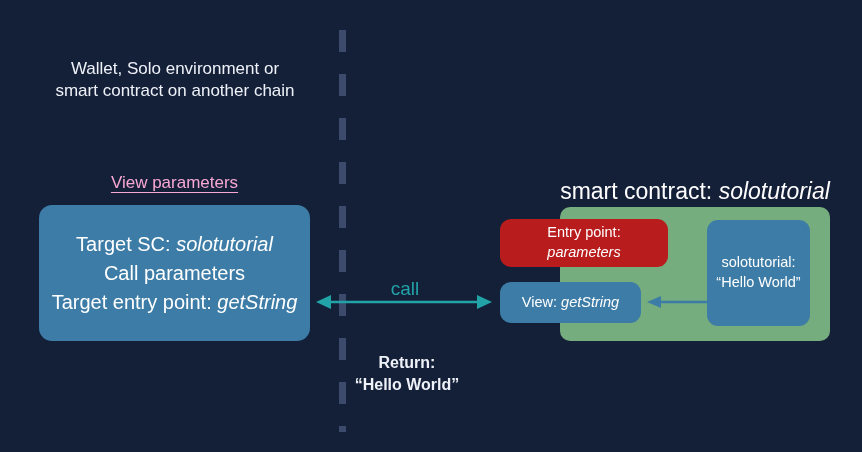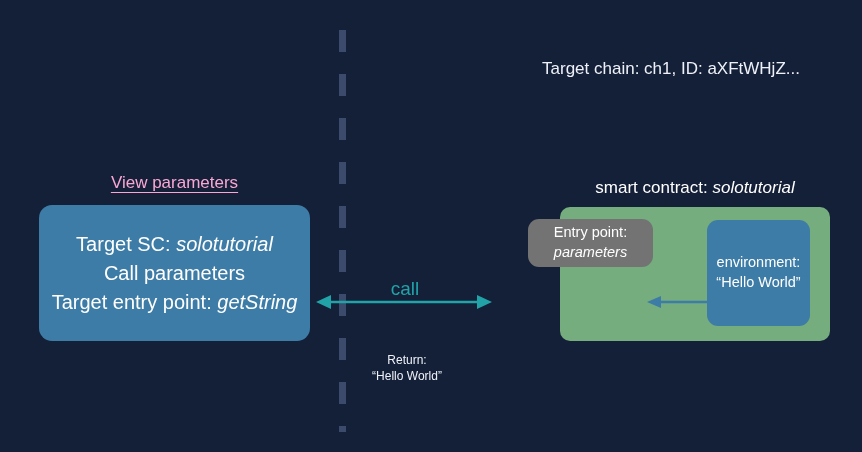--- a/index.html
+++ b/index.html
@@ -111,31 +111,32 @@
     left: 346px;
     top: 277px;
     width: 118px;
     font-size: 19px;
     color: #21a3a8;
   }
   #return-label {
     left: 330px;
     top: 352px;
     width: 154px;
-    font-size: 12px;
+    font-size: 16px;
     color: #eef2f8;
     line-height: 1.35;
+    font-weight: bold;
   }
 
   
   #sc-title {
     left: 540px;
     top: 177px;
     width: 310px;
-    font-size: 17px;
+    font-size: 23px;
     color: #ffffff;
   }
 
   
   #contract-box {
     position: absolute;
     left: 560px;
     top: 207px;
     width: 270px;
     height: 134px;
@@ -151,25 +152,25 @@
     align-items: center;
     justify-content: center;
     color: #ffffff;
     font-size: 14.5px;
     text-align: center;
     line-height: 1.35;
     padding: 0 8px;
     box-sizing: border-box;
   }
   #entry-point-box {
-    left: 528px;
+    left: 500px;
     top: 219px;
-    width: 125px;
+    width: 168px;
     height: 48px;
-    background: #737373;
+    background: #b91c1c;
   }
   #view-box {
     left: 500px;
     top: 282px;
     width: 141px;
     height: 41px;
     background: #3d7ca6;
   }
   #stored-string-box {
     left: 707px;
@@ -187,22 +188,23 @@
     top: 293px;
     width: 64px;
     height: 18px;
   }
 </style>
 </head>
 <body>
 
 <div id="diagram">
 
-
-  <div class="txt center" id="right-header">Target chain: ch1, ID: aXFtWHjZ...</div>
+  <div class="txt center" id="left-header">Wallet, Solo environment or
+smart contract on another chain</div>
+
 
   <div class="txt center" id="view-params-title"><span class="ul">View parameters</span></div>
 
   <div id="view-params-box">
     <div class="body">
       <div><span>Target SC: </span><span class="ital">solotutorial</span></div>
       <div>Call parameters</div>
       <div><span>Target entry point: </span><span class="ital">getString</span></div>
     </div>
   </div>
@@ -224,24 +226,27 @@
 
   <div id="contract-box"></div>
 
   <div class="node" id="entry-point-box">
     <div>
       <div>Entry point:</div>
       <div class="ital">parameters</div>
     </div>
   </div>
 
+  <div class="node" id="view-box">
+    <div><span>View: </span><span class="ital">getString</span></div>
+  </div>
 
   <div class="node" id="stored-string-box">
     <div>
-      <div>environment:</div>
+      <div>solotutorial:</div>
       <div>“Hello World”</div>
     </div>
   </div>
 
   <svg id="state-arrow" viewBox="0 0 64 18">
     <line x1="12" y1="9" x2="62" y2="9" stroke="#3d7ca6" stroke-width="2.6"></line>
     <polygon points="2,9 16,3 16,15" fill="#3d7ca6"></polygon>
   </svg>
 
 </div>

